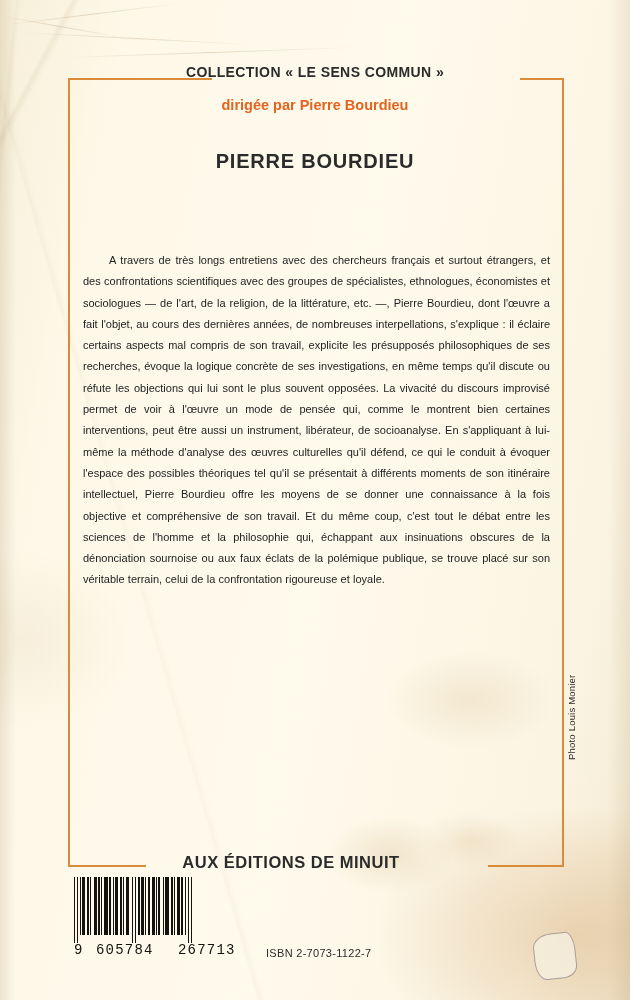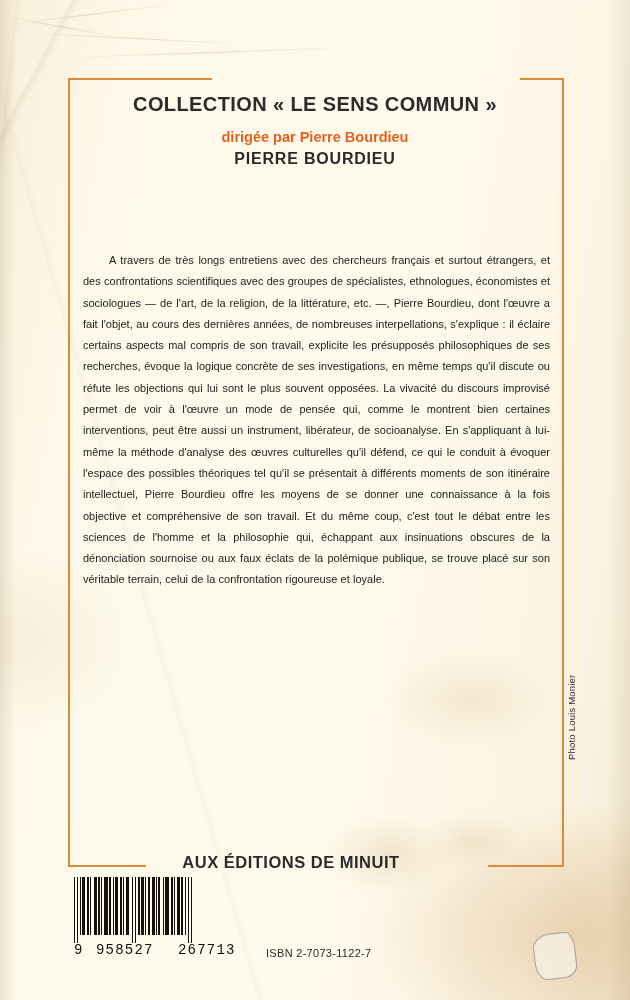--- a/index.html
+++ b/index.html
@@ -98,45 +98,44 @@
 
   
   .collection-header {
     position: absolute;
     left: 0;
     top: 62px;
     width: 630px;
     text-align: center;
   }
   .collection-title {
-    font-size: 20px;
+    font-size: 14px;
     font-weight: bold;
     letter-spacing: 0.4px;
     color: #2b2b2b;
     line-height: 20px;
     white-space: nowrap;
-    margin-top: 32px;
   }
   .collection-sub {
     font-size: 14.5px;
     font-weight: bold;
     color: #e2641f;
     line-height: 19px;
     margin-top: 14px;
     white-space: nowrap;
   }
 
   
   .author-name {
     position: absolute;
     left: 0;
     top: 150px;
     width: 630px;
     text-align: center;
-    font-size: 16px;
+    font-size: 20px;
     font-weight: bold;
     letter-spacing: 0.8px;
     color: #2b2b2b;
   }
   .book-title {
     position: absolute;
     left: 0;
     top: 197px;
     width: 630px;
     text-align: center;
@@ -347,21 +346,21 @@
       <span class="bar w2"></span>
         <span class="bar sp w2"></span>
         <span class="bar w1"></span>
       <span class="bar sp w2"></span>
       <span class="bar guard w1"></span>
         <span class="bar sp w2"></span>
         <span class="bar guard w1"></span>
     </div>
     <div class="barcode-digits">
       <span class="bc-d-first">9</span>
-      <span class="bc-d-left">958527</span>
+      <span class="bc-d-left">605784</span>
       <span class="bc-d-right">267713</span>
     </div>
   </div>
 
   <div class="isbn-text">ISBN 2-7073-1122-7</div>
 
   <div class="scuff-patch"></div>
 
 </div>
 

